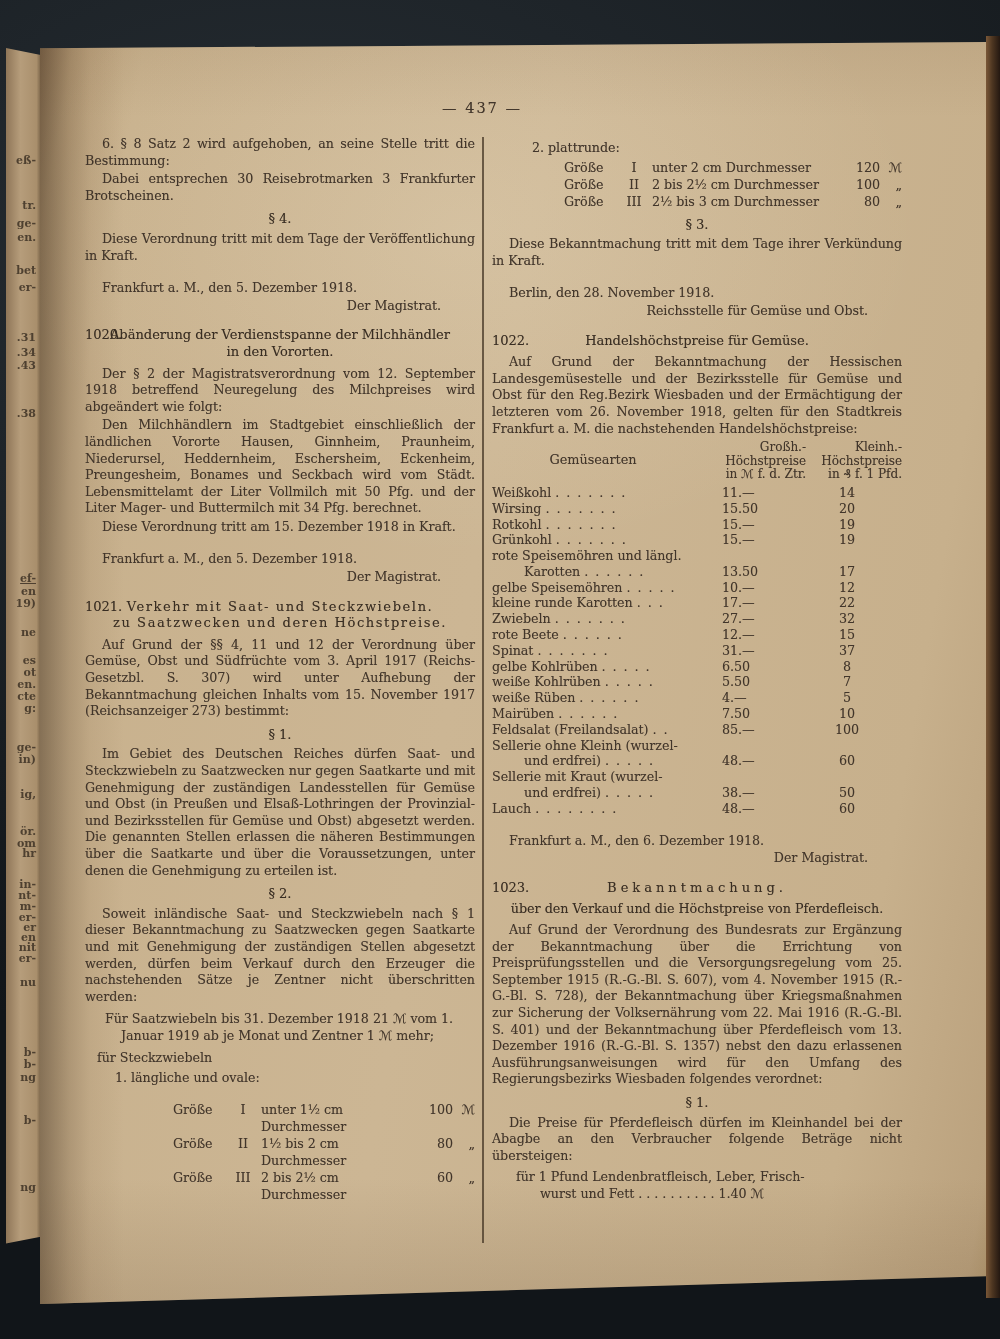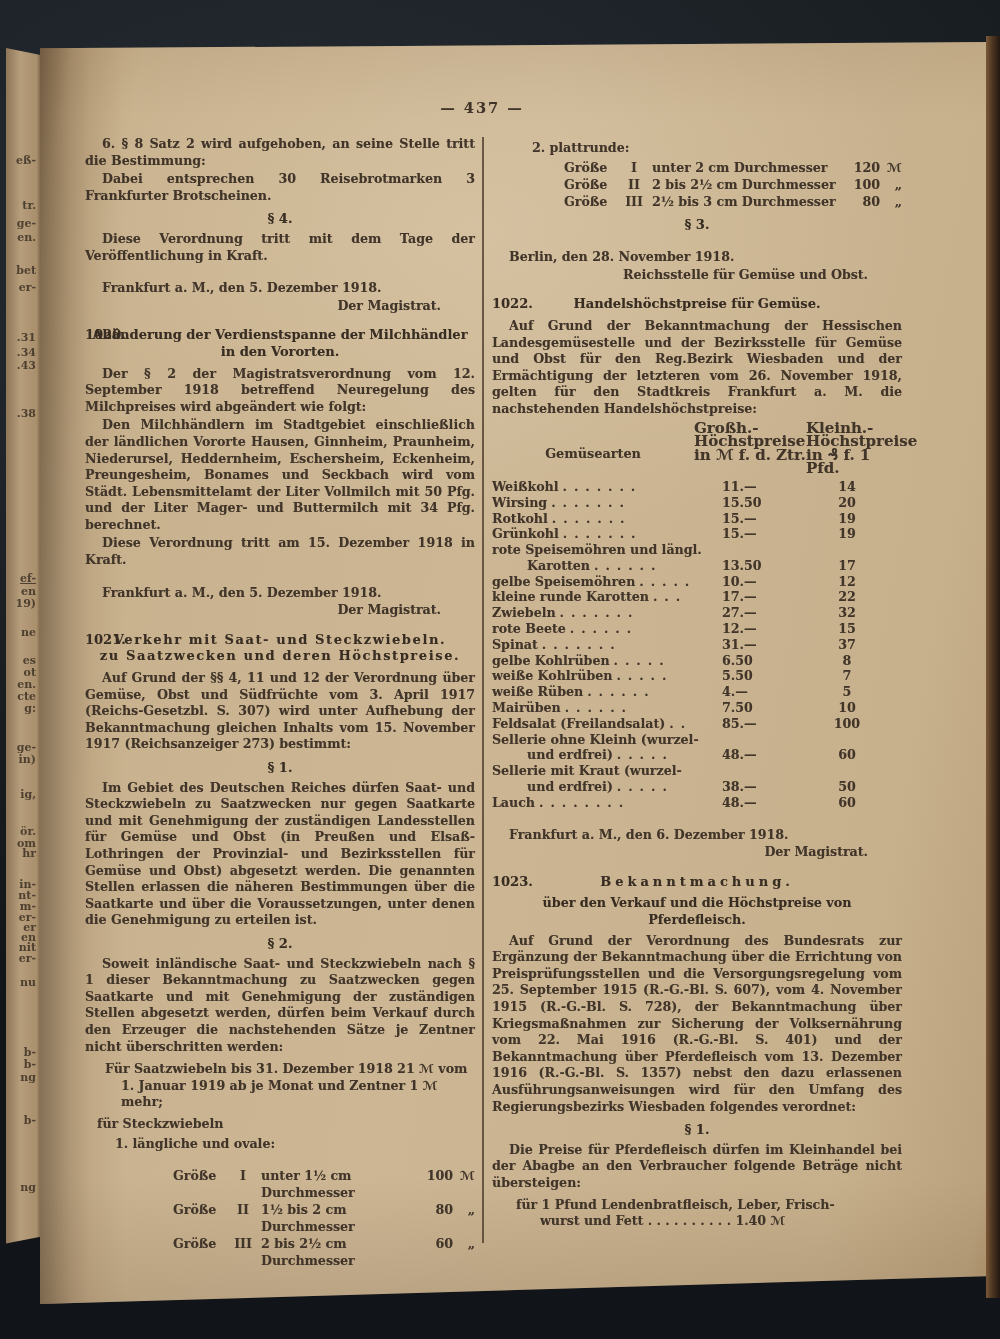--- a/index.html
+++ b/index.html
@@ -31,21 +31,21 @@
       linear-gradient(to bottom, rgba(120,90,60,.10), rgba(0,0,0,0) 6%, rgba(0,0,0,0) 90%, rgba(90,65,40,.16)),
       linear-gradient(100deg,#a98e6c 0,#bda47f 3%,#c8b18d 9%,#ccb694 45%,#c7b08c 85%,#bba27e 98%,#b2986f 100%);
     box-shadow:0 8px 22px rgba(0,0,0,.65), 0 0 2px rgba(0,0,0,.5);
     clip-path:polygon(0 .5%, 100% 0, 100% 97.8%, 0 100%);
   }
   .gutter{
     position:absolute;left:0;top:0;width:84px;height:100%;
     background:linear-gradient(to right, rgba(52,34,18,.45), rgba(95,70,45,.26) 35%, rgba(130,100,70,.13) 60%, rgba(0,0,0,0));
   }
   
-  .t,.col{font-size:12.6px;line-height:16.6px;font-weight:bold;color:#41352a;
+  .t,.col{font-size:12.6px;line-height:16.6px;font-weight:normal;color:#41352a;
           text-shadow:.2px .2px 0 rgba(65,53,42,.35);}
   .pageno{position:absolute;left:372px;top:58px;width:140px;text-align:center;font-size:14.5px;letter-spacing:2px;}
   .divider{position:absolute;left:442px;top:95px;width:2px;height:1106px;background:rgba(70,55,38,.75);}
   .col{position:absolute;top:92px;}
   .col-left{left:45px;width:390px;}
   .col-right{left:452px;width:410px;top:90px;}
   .p{margin:2px 0 0;text-align:justify;text-indent:1.35em;overflow-wrap:break-word;}
   .parhead{text-align:center;margin:7px 0 3px;font-size:13px;color:#382d22;}
   .sechead{position:relative;text-align:center;margin:13px 0 5px;font-size:13px;color:#382d22;}
   .secnum{position:absolute;left:0;top:0;}
@@ -62,21 +62,21 @@
   .sizes{margin-top:1px;}
   .ind-l .srow{margin-left:88px;}
   .ind-r .srow{margin-left:72px;}
   .srow{display:flex;line-height:17px;}
   .sl{width:52px;}.sn{width:36px;text-align:center;}.sr{flex:1;}
   .spx{width:34px;text-align:right;}.su{width:22px;text-align:right;}
   
   .vtable{margin-top:4px;}
   .thead{display:flex;margin:4px 0 3px;}
   .thname{flex:1;text-align:center;align-self:flex-end;padding-bottom:13px;font-size:12.8px;}
-  .thg,.thk{text-align:left;font-size:15px;line-height:13.6px;}
+  .thg,.thk{text-align:right;font-size:12px;line-height:13.6px;}
   .thg{width:112px;}.thk{width:96px;}
   .vpre{white-space:pre;line-height:15.8px;}
   .vpre:empty{display:none;}
   .vmain{display:flex;line-height:15.8px;}
   .vname{white-space:pre;}
   .vdots{flex:1;overflow:hidden;white-space:nowrap;letter-spacing:7px;padding:0 4px;}
   .vgross{width:90px;text-align:left;}
   .vklein{width:90px;text-align:center;padding-right:20px;box-sizing:border-box;}
   .it1{margin:5px 0 0 24px;}
   .it2{margin:0 0 0 48px;}
@@ -218,20 +218,21 @@
         <div class="srow">
           <span class="sl">Größe</span>
           <span class="sn">III</span>
           <span class="sr">2½ bis 3 cm Durchmesser</span>
           <span class="spx">80</span>
           <span class="su">„</span>
         </div>
       </div>
 
     <div class="parhead">§ 3.</div>
+    <p class="p">Diese Bekanntmachung tritt mit dem Tage ihrer Verkündung in Kraft.</p>
     <div class="date">Berlin, den 28. November 1918.</div>
     <div class="sig">Reichsstelle für Gemüse und Obst.</div>
 
     <div class="sechead">
       <span class="secnum">1022.</span>
       <div>Handelshöchstpreise für Gemüse.</div>
     </div>
     <p class="p">Auf Grund der Bekanntmachung der Hessischen Landesgemüsestelle und der Bezirksstelle für Gemüse und Obst für den Reg.Bezirk Wiesbaden und der Ermächtigung der letzteren vom 26. November 1918, gelten für den Stadtkreis Frankfurt a. M. die nachstehenden Handelshöchstpreise:</p>
 
     <div class="vtable">

